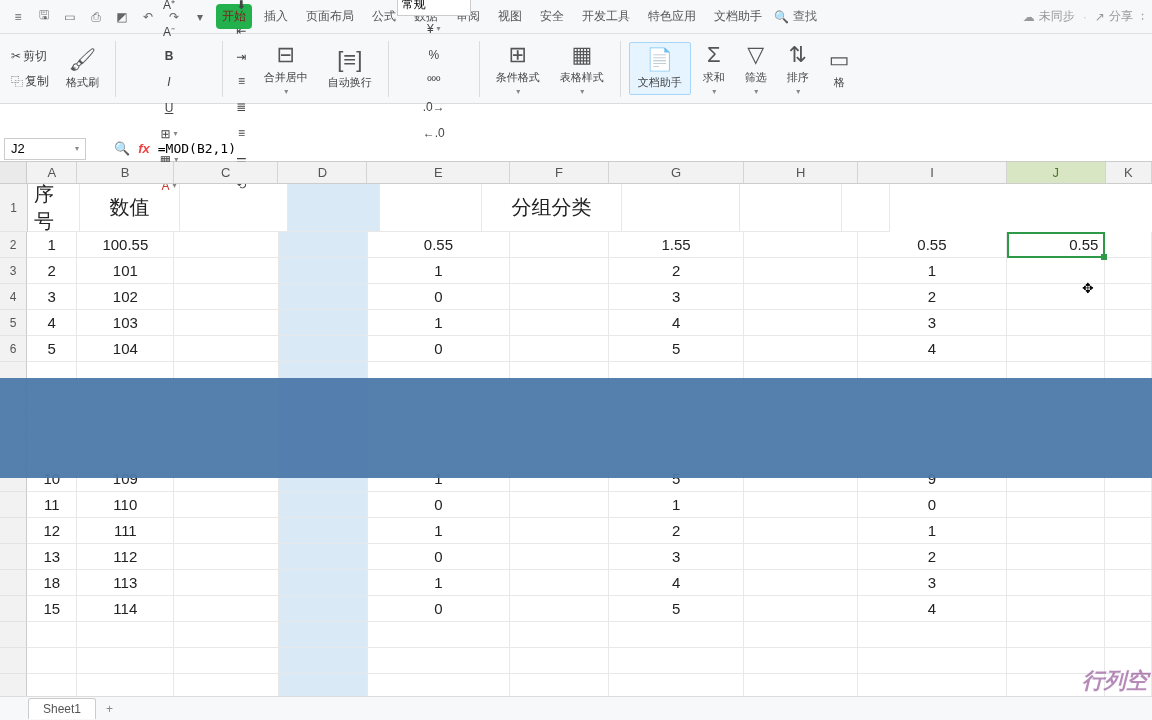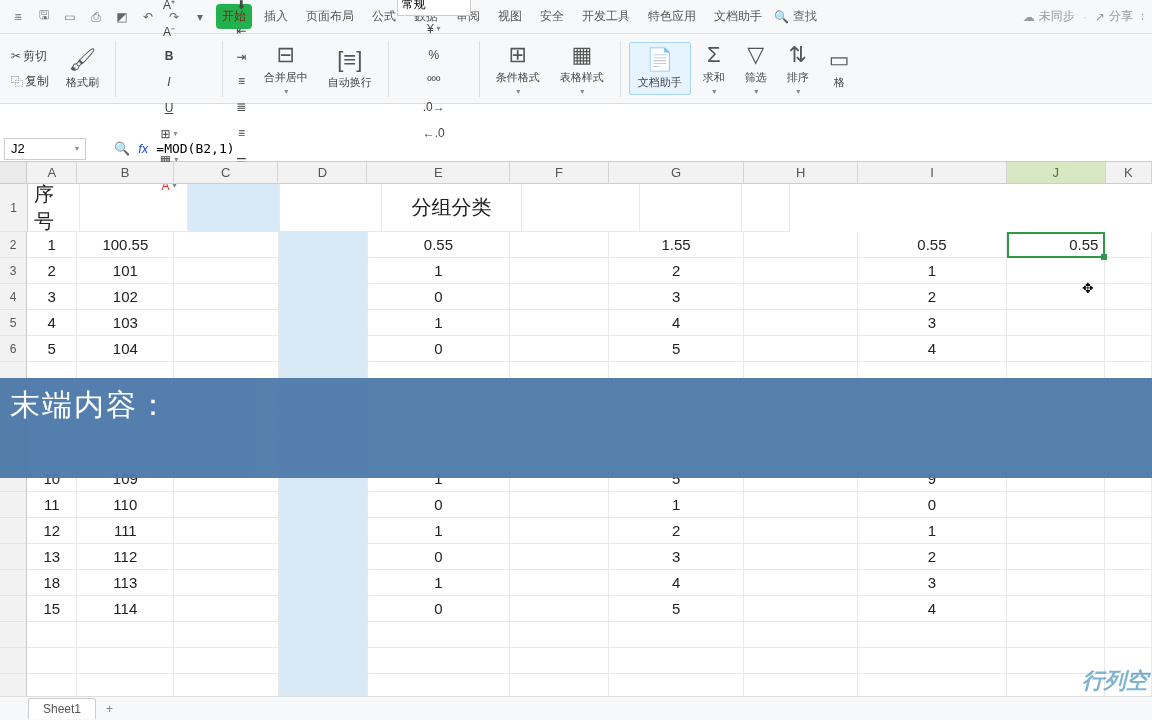--- a/index.html
+++ b/index.html
@@ -25,21 +25,21 @@
 .vbtn { display: flex; flex-direction: column; align-items: center; justify-content: center; padding: 4px 8px; gap: 2px; font-size: 11px; color: #444; }
 .vbtn .big-ico { font-size: 22px; color: #555; }
 .vbtn.hi { background: #e5f4ff; border: 1px solid #a8d5f7; border-radius: 2px; }
 .vsep { width: 1px; height: 56px; background: #dcdcdc; margin: 0 4px; }
 .arrow-down { font-size: 8px; color: #888; margin-left: 1px; }
 
 
 .formula-bar { height: 26px; display: flex; align-items: center; border-bottom: 1px solid #ccc; font-size: 13px; background: #fff; margin-top: 32px; }
 .name-box { width: 82px; height: 22px; border: 1px solid #ccc; margin: 0 4px; padding: 0 6px; display: flex; align-items: center; justify-content: space-between; }
 .fx-area { display: flex; align-items: center; gap: 8px; padding-left: 24px; }
-.fx-label { font-style: italic; color: #1d4ed8; }
+.fx-label { font-style: italic; color: #ef4444; font-weight: bold; }
 .formula-input { border: none; outline: none; font-size: 13px; width: 800px; font-family: Consolas, monospace; }
 
 
 .grid-wrap { position: relative; height: calc(720px - 34px - 70px - 26px - 24px); overflow: hidden; }
 .col-headers { display: flex; height: 22px; background: #f0f0f0; border-bottom: 1px solid #ccc; }
 .corner { width: 28px; border-right: 1px solid #ccc; background: #eaeaea; }
 .col-h { border-right: 1px solid #d4d4d4; display: flex; align-items: center; justify-content: center; font-size: 13px; color: #555; background: #f2f2f2; }
 .col-h.sel { background: #d8e6c3; color: #4a7a2a; }
 .rows { position: relative; }
 .row { display: flex; height: 26px; }
@@ -65,21 +65,21 @@
 .active-cell::after { content: ""; position: absolute; right: -3px; bottom: -3px; width: 6px; height: 6px; background: #2e9a47; }
 .cursor-plus { position: absolute; font-size: 14px; color: #000; pointer-events: none; }
 
 
 .banner { position: absolute; left: 0; top: 378px; width: 1152px; height: 100px; background: #4a77a8; opacity: 0.94; color: #fff; padding: 4px 10px; font-size: 30px; line-height: 1.5; letter-spacing: 2px; }
 
 
 .statusbar { position: absolute; bottom: 0; left: 0; right: 0; height: 24px; background: #f7f8fa; border-top: 1px solid #dcdcdc; display: flex; align-items: center; font-size: 12px; color: #555; }
 .sheet-tab { padding: 3px 14px; background: #fff; border: 1px solid #ccc; border-bottom: none; border-radius: 3px 3px 0 0; margin-left: 28px; }
 .add-sheet { padding: 0 10px; color: #888; }
-.watermark { position: absolute; right: 4px; bottom: 24px; font-size: 22px; font-weight: bold; color: #0369a1; opacity: 0.5; font-style: italic; }
+.watermark { position: absolute; right: 4px; bottom: 24px; font-size: 22px; font-weight: bold; color: #701a75; opacity: 0.5; font-style: italic; }
 </style>
 </head>
 <body>
 
 <div class="titlebar">
   <span class="ico">≡</span>
   <span class="ico">🖫</span>
   <span class="ico">▭</span>
   <span class="ico">⎙</span>
   <span class="ico">◩</span>
@@ -250,20 +250,21 @@
     <div class="col-h col-G">G</div>
     <div class="col-h col-H">H</div>
     <div class="col-h col-I">I</div>
     <div class="col-h col-J sel">J</div>
     <div class="col-h col-K">K</div>
   </div>
   <div class="rows" id="rows">
       <div class="row header">
         <div class="row-h">1</div>
         <div class="cell col-A c hdr">序号</div>
+        <div class="cell col-B c hdr">数值</div>
         <div class="cell col-C"></div>
         <div class="cell col-D col-D-sel"></div>
         <div class="cell col-F"></div>
         <div class="cell col-G c hdr">分组分类</div>
         <div class="cell col-H"></div>
         <div class="cell col-J"></div>
         <div class="cell col-K"></div>
       </div>
       <div class="row">
         <div class="row-h">2</div>
@@ -528,21 +529,20 @@
         <div class="cell col-G"></div>
         <div class="cell col-H"></div>
         <div class="cell col-I"></div>
         <div class="cell col-J"></div>
         <div class="cell col-K"></div>
       </div>
     </div>
 </div>
 
 <div class="banner">
-  <div>末端内容：</div>
 </div>
 
 <div class="watermark">行列空</div>
 
 <div class="statusbar">
   <div class="sheet-tab">Sheet1</div>
   <div class="add-sheet">+</div>
 </div>
 
 <div class="cursor-plus" style="left: 1082px; top: 280px;">✥</div>

